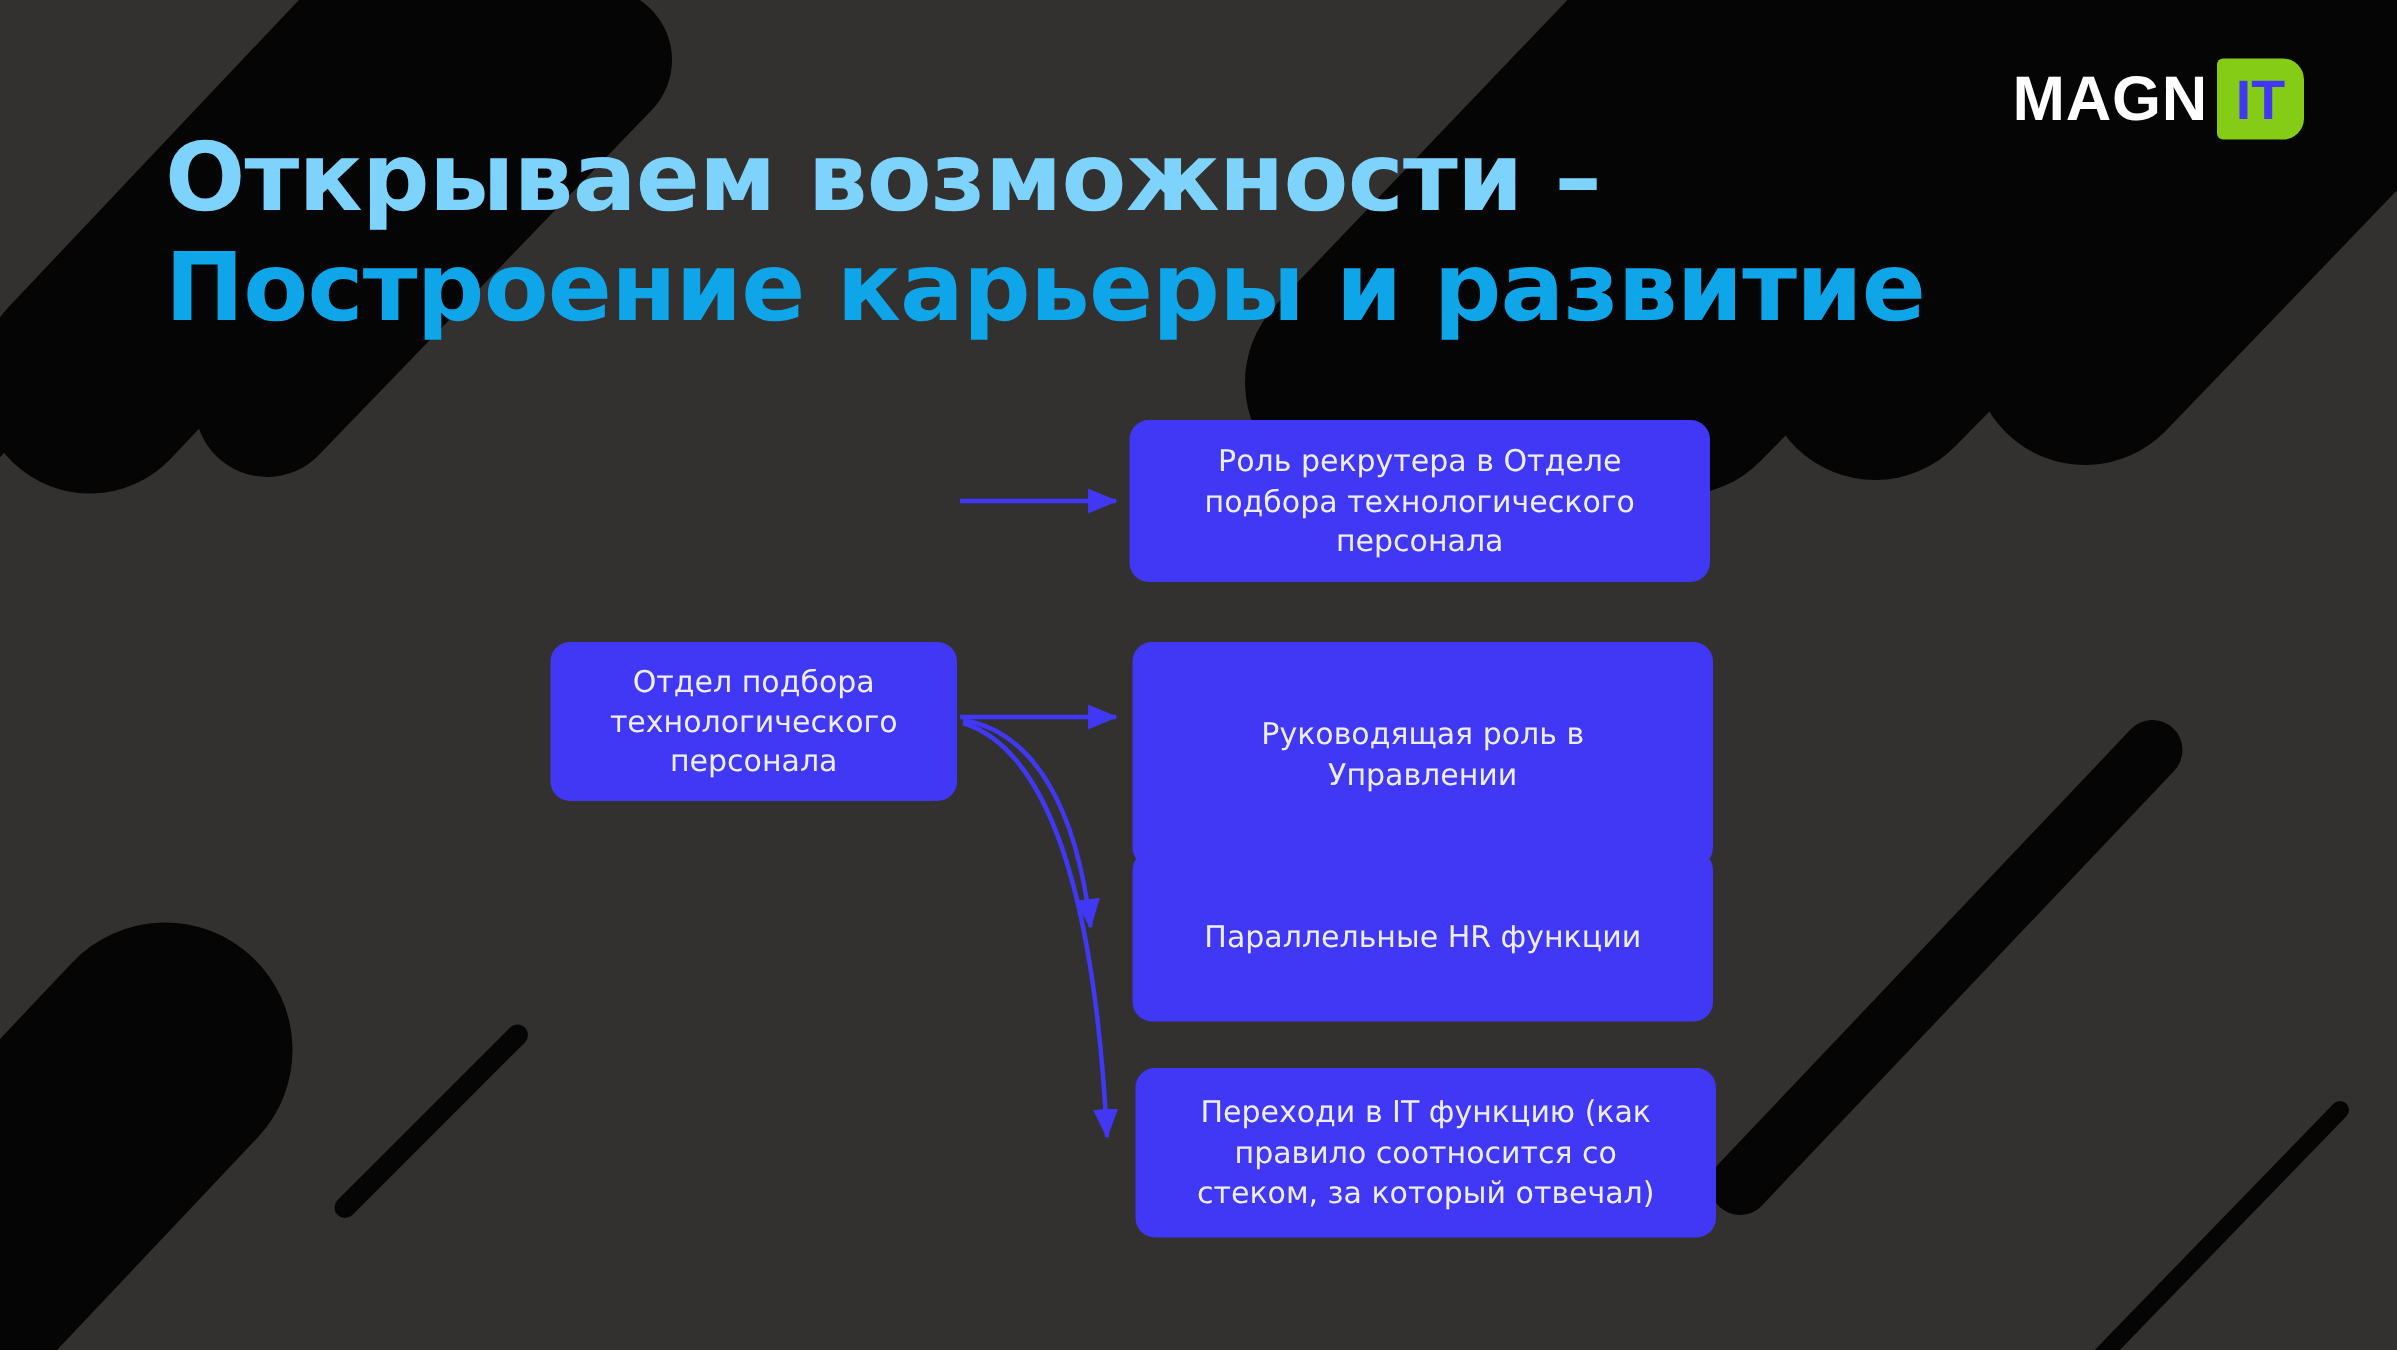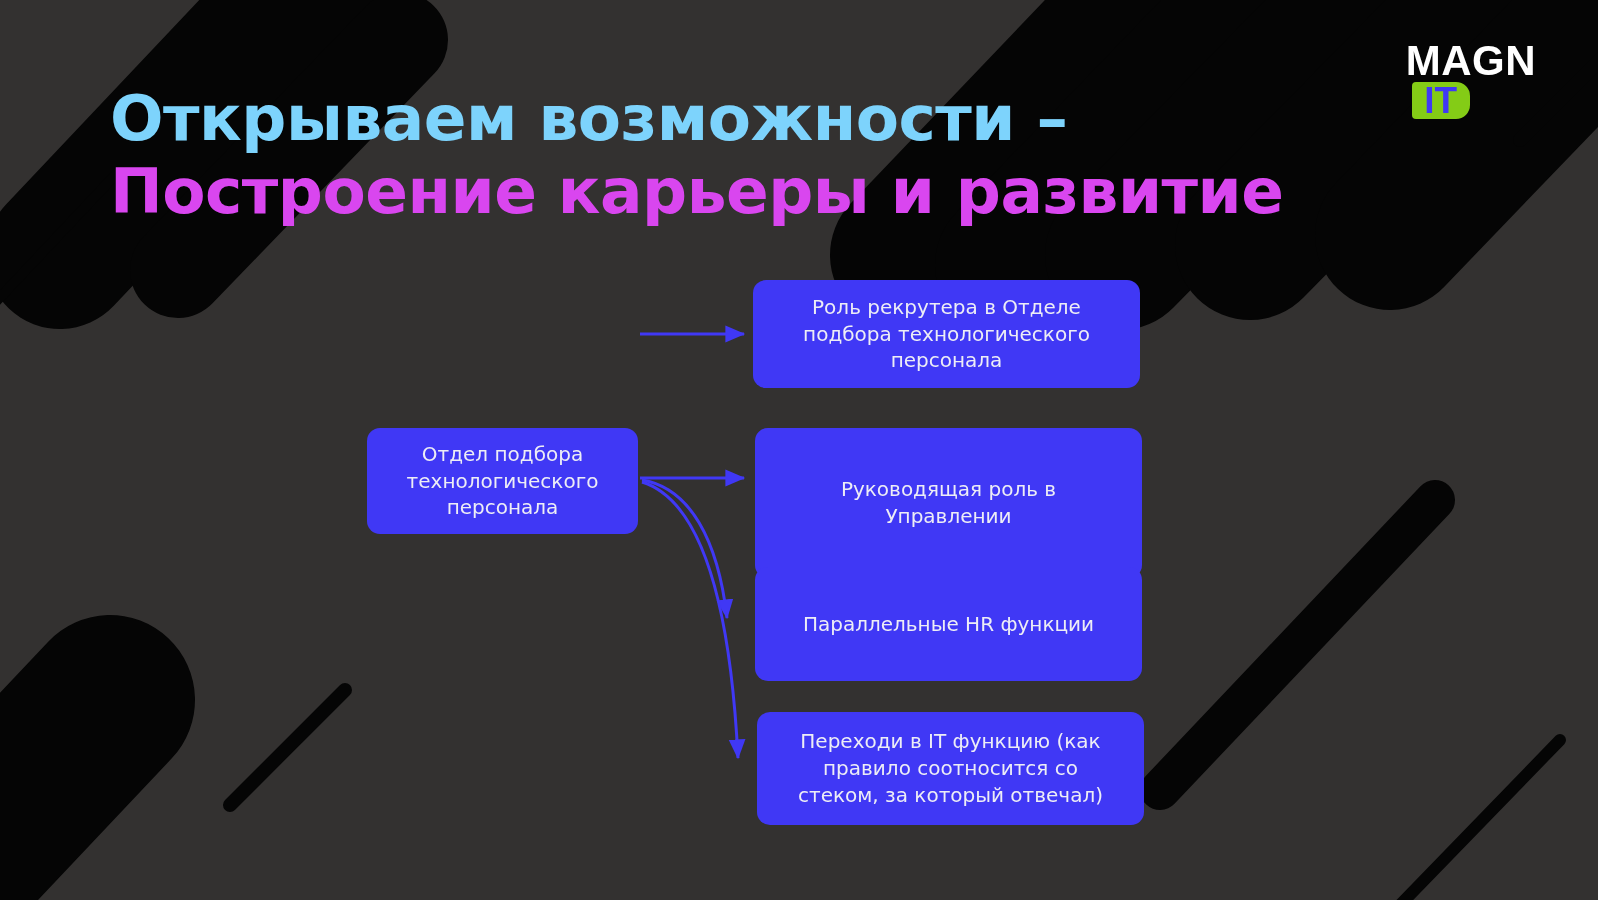--- a/index.html
+++ b/index.html
@@ -18,24 +18,23 @@
   
   #bg {
     position:absolute; inset:0;
     width:1598px; height:900px;
     pointer-events:none;
   }
   
   #logo {
     position:absolute;
     top:40px; right:62px;
-    display:flex; 
+    display:flex; align-items:center;
     height:52px;
     z-index:6;
-    flex-direction:column;
   }
   #logo .word {
     color:#ffffff;
     font-size:42px;
     font-weight:700;
     letter-spacing:0.5px;
     line-height:1;
     font-family:"Liberation Sans", sans-serif;
   }
   #logo .badge {
@@ -60,21 +59,21 @@
   }
   #headline .line {
     font-family:"DejaVu Sans", sans-serif;
     font-size:63px;
     font-weight:700;
     line-height:1.16;
     white-space:nowrap;
     letter-spacing:-0.5px;
   }
   #headline .l1 { color:#7dd3fc; }
-  #headline .l2 { color:#d946ef; }
+  #headline .l2 { color:#0ea5e9; }
 
   
   #diagram {
     position:absolute; inset:0;
     z-index:4;
   }
   #connectors {
     position:absolute; left:0; top:0;
     width:1598px; height:900px;
     z-index:3;

